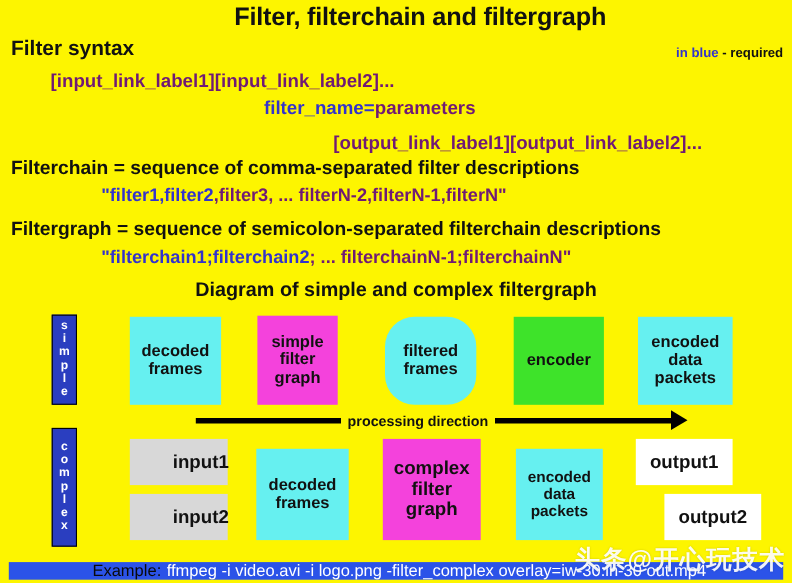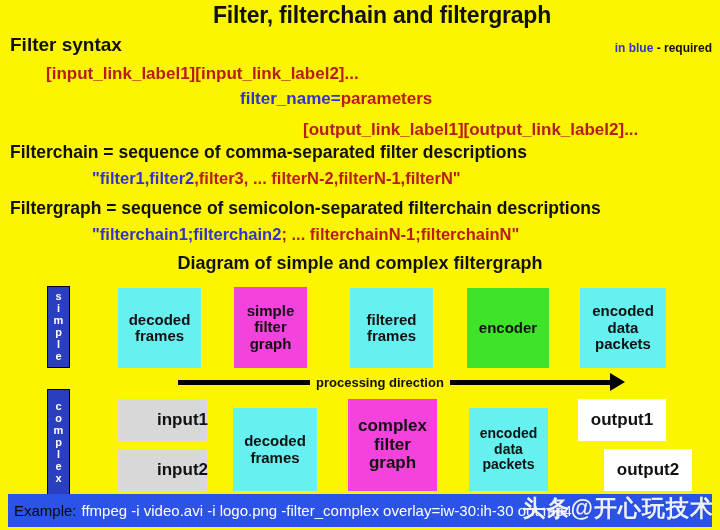--- a/index.html
+++ b/index.html
@@ -57,21 +57,21 @@
     position: absolute;
     font-size: 17px;
     font-weight: bold;
     white-space: nowrap;
   }
   .syn-line-1 { top: 64px; left: 46px; }
   .syn-line-2 { top: 89px; left: 240px; }
   .syn-line-3 { top: 120px; left: 303px; }
 
   .blue  { color: #3333cc; }
-  .green { color: #b91c1c; }
+  .green { color: #701a75; }
 
   
   .def {
     position: absolute;
     left: 10px;
     font-size: 17.5px;
     font-weight: bold;
     color: #111111;
     white-space: nowrap;
   }
@@ -135,21 +135,21 @@
   }
   .cyan   { background: #66f0f0; }
   .magenta{ background: #f442dc; }
   .greenb { background: #3ee32a; }
   .grey   { background: #d8d8d8; padding-left: 40px; }
   .white  { background: #ffffff; }
 
   
   .b-dec1  { left: 118px; top: 288px;  width: 83px; height: 80px; font-size: 15px; }
   .b-sfg   { left: 234px; top: 287px;  width: 73px; height: 81px; font-size: 15px; }
-  .b-filt  { left: 350px; top: 288px;  width: 83px; height: 80px; font-size: 15px; }
+  .b-filt  { left: 350px; top: 288px;  width: 83px; height: 80px; font-size: 15px; border-radius: 27px; }
   .b-enc   { left: 467px; top: 288px;  width: 82px; height: 80px; font-size: 15px; }
   .b-edp1  { left: 580px; top: 288px;  width: 86px; height: 80px; font-size: 15px; }
 
   
   .b-in1   { left: 118px; top: 399px;  width: 89px; height: 42px; font-size: 17px; }
   .b-in2   { left: 118px; top: 449px;  width: 89px; height: 42px; font-size: 17px; }
   .b-dec2  { left: 233px; top: 408px;  width: 84px; height: 83px; font-size: 15px; }
   .b-cfg   { left: 348px; top: 399px;  width: 89px; height: 92px; font-size: 17px; }
   .b-edp2  { left: 469px; top: 408px;  width: 79px; height: 83px; font-size: 14px; }
   .b-out1  { left: 578px; top: 399px;  width: 88px; height: 42px; font-size: 17px; }
@@ -190,27 +190,28 @@
     border-left: 15px solid #000000;
     margin-left: -1px;
   }
 
   
   .example-bar {
     position: absolute;
     left: 8px;
     bottom: 3px;
     width: 704px;
-    height: 33px;
+    height: 16px;
     background: #2b53e8;
     display: flex;
     align-items: center;
     padding-left: 6px;
     box-sizing: border-box;
     overflow: hidden;
+    justify-content: center;
   }
   .ex-label {
     font-size: 15px;
     color: #0a0a0a;
     white-space: nowrap;
     margin-right: 5px;
   }
   .ex-cmd {
     font-size: 15px;
     color: #ffffff;

